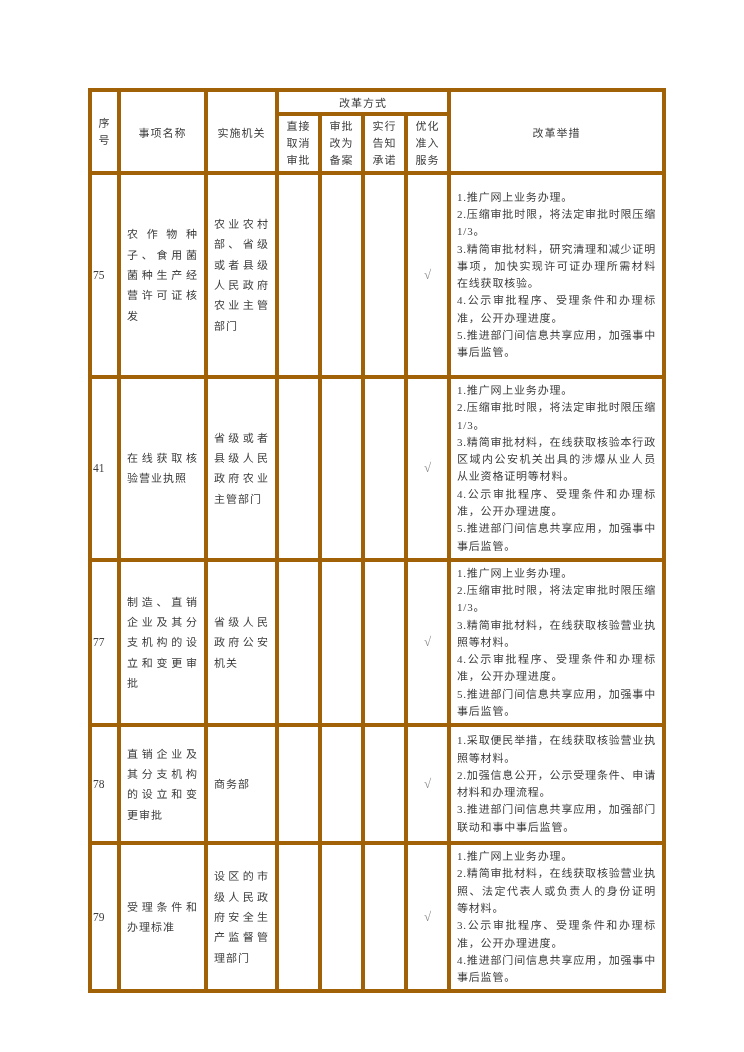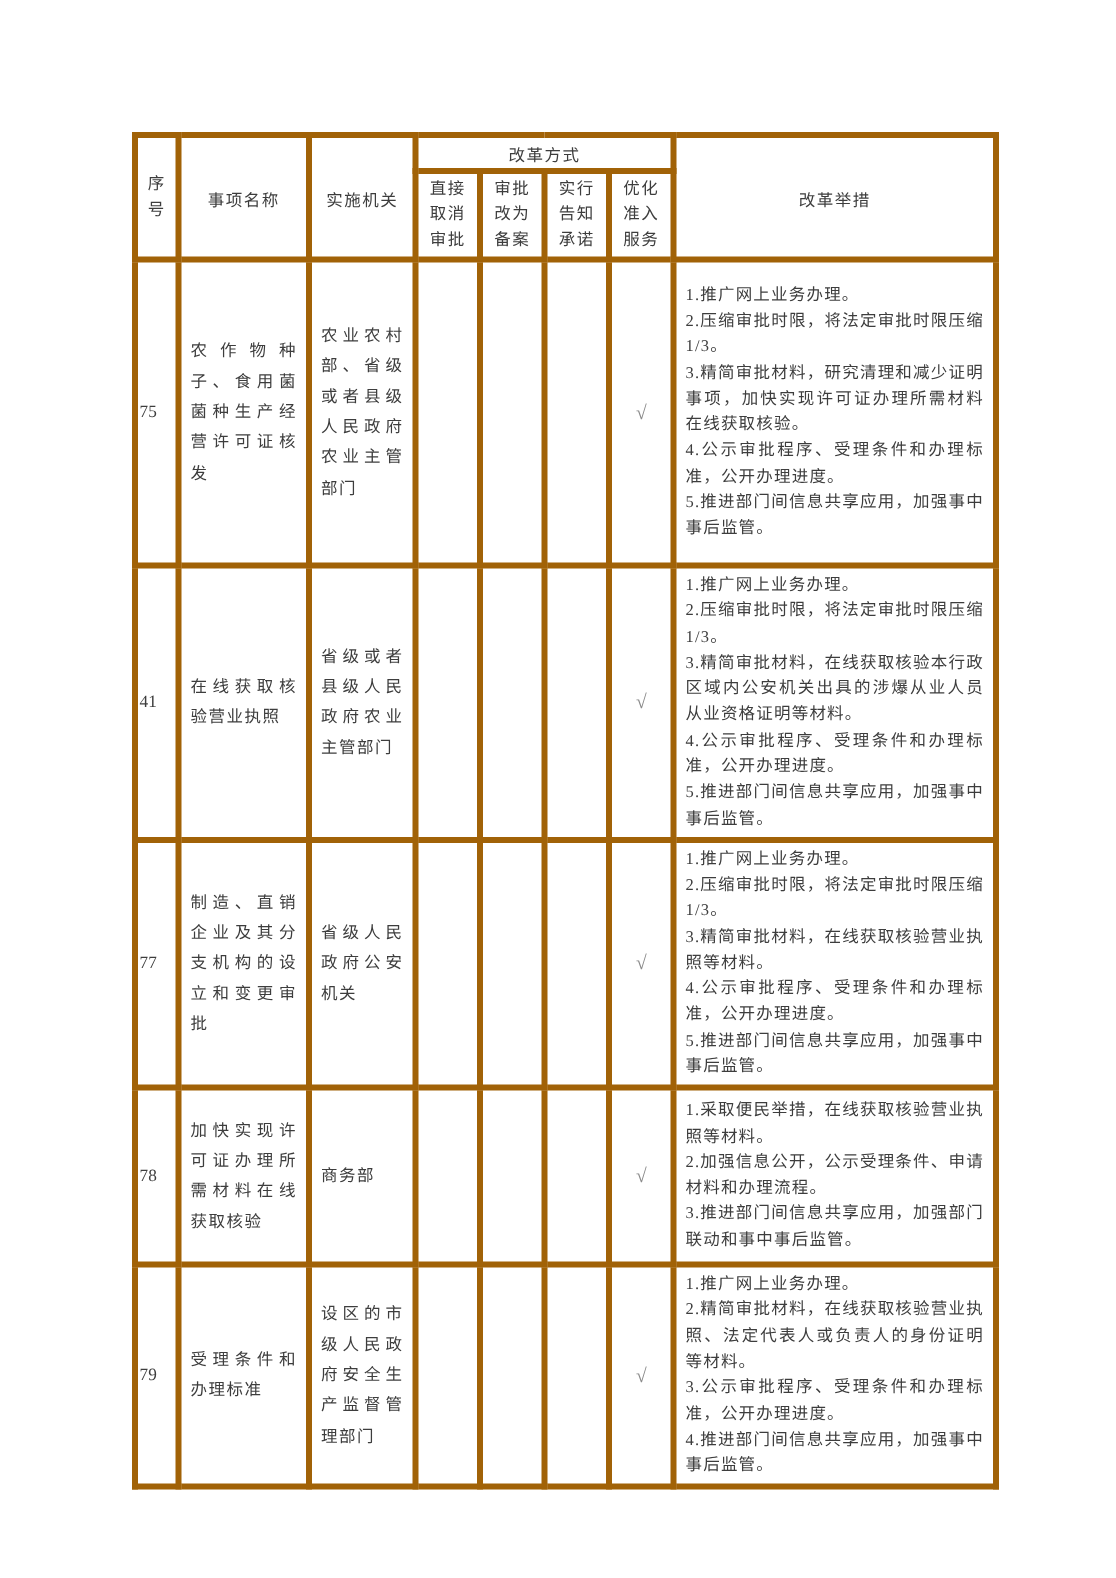--- a/index.html
+++ b/index.html
@@ -139,21 +139,21 @@
         <td class="mark-cell"></td>
         <td class="mark-cell">√</td>
         <td class="measures-cell">1.推广网上业务办理。
 2.压缩审批时限，将法定审批时限压缩1/3。
 3.精简审批材料，在线获取核验营业执照等材料。
 4.公示审批程序、受理条件和办理标准，公开办理进度。
 5.推进部门间信息共享应用，加强事中事后监管。</td>
       </tr>
       <tr>
         <td class="no-cell">78</td>
-        <td class="name-cell">加快实现许可证办理所需材料在线获取核验</td>
+        <td class="name-cell">直销企业及其分支机构的设立和变更审批</td>
         <td class="agency-cell">商务部</td>
         <td class="mark-cell"></td>
         <td class="mark-cell"></td>
         <td class="mark-cell"></td>
         <td class="mark-cell">√</td>
         <td class="measures-cell">1.采取便民举措，在线获取核验营业执照等材料。
 2.加强信息公开，公示受理条件、申请材料和办理流程。
 3.推进部门间信息共享应用，加强部门联动和事中事后监管。</td>
       </tr>
       <tr>

